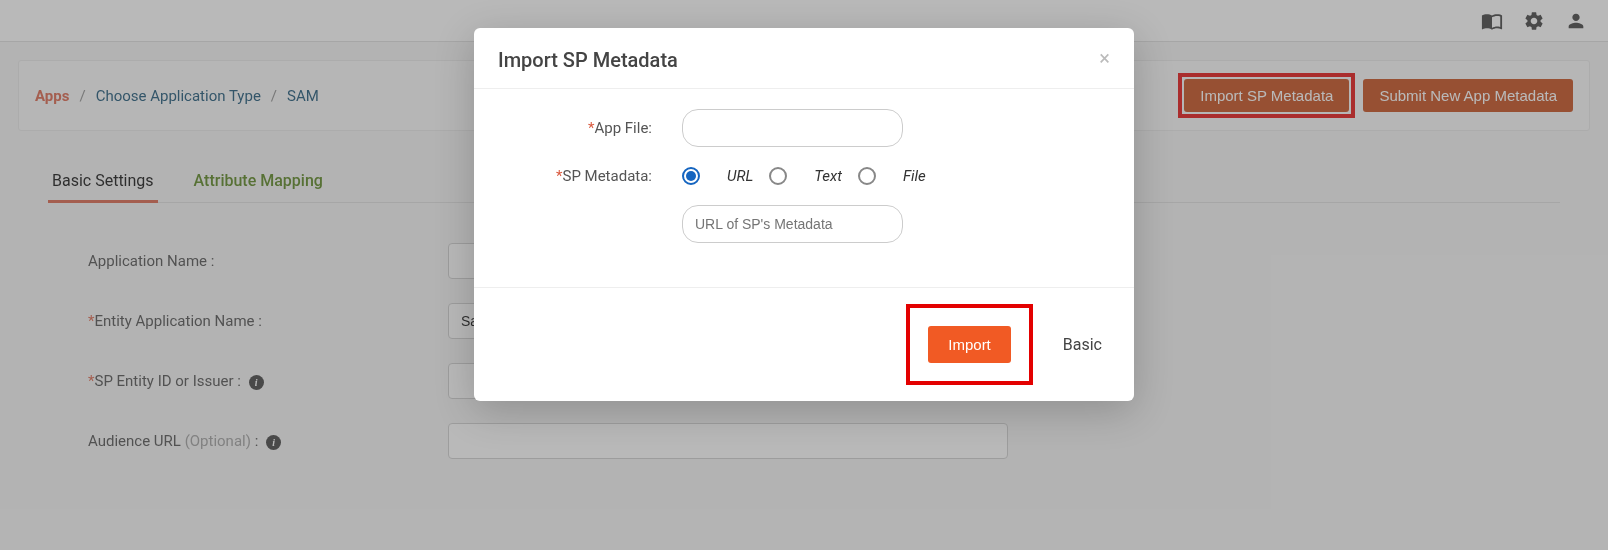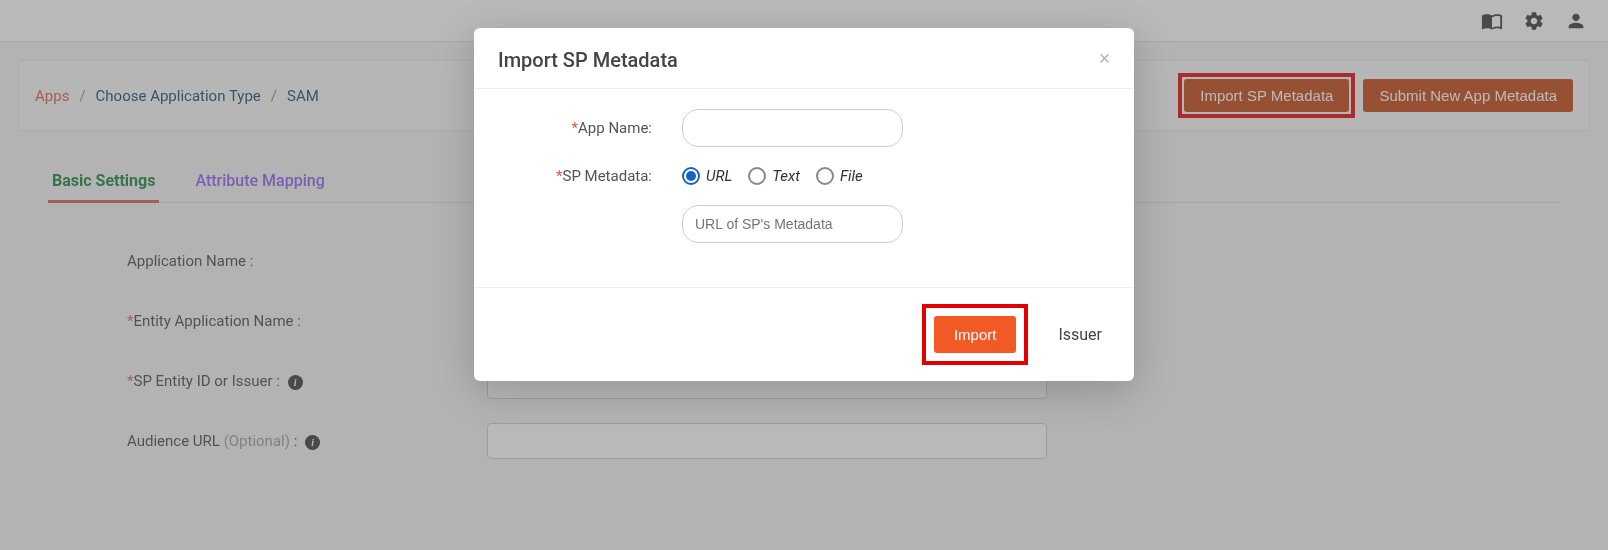--- a/index.html
+++ b/index.html
@@ -48,21 +48,21 @@
   }
   .breadcrumb {
     display: flex;
     align-items: center;
     gap: 10px;
     font-size: 15px;
     color: #555;
   }
   .breadcrumb .bc-link {
     color: #d9593e;
-    font-weight: 400;
+    font-weight: 700;
   }
   .breadcrumb .bc-sep {
     color: #888;
   }
   .breadcrumb .bc-item {
     color: #0c4a6e;
   }
   .header-buttons {
     display: flex;
     gap: 8px;
@@ -87,44 +87,43 @@
   }
   .tabs {
     display: flex;
     gap: 32px;
     border-bottom: 1px solid #ddd;
     margin-bottom: 40px;
   }
   .tab {
     padding: 10px 4px;
     font-size: 16px;
-    color: #8b5cf6;
+    color: #4d7c0f;
     cursor: pointer;
     border-bottom: 3px solid transparent;
     margin-bottom: -1px;
     font-weight: 500;
   }
   .tab.active {
-    color: #15803d;
+    color: #000000;
     border-bottom-color: #d9593e;
-    font-weight: 700;
+    font-weight: 400;
   }
   .form-section {
     padding-left: 40px;
   }
   .form-row {
     display: flex;
     align-items: center;
     margin-bottom: 24px;
   }
   .form-label {
     width: 360px;
     font-size: 15px;
     color: #444;
-    margin-left: 39px;
   }
   .required-star {
     color: #d9593e;
   }
   .optional-text {
     color: #999;
   }
   .info-icon {
     display: inline-flex;
     align-items: center;
@@ -234,32 +233,33 @@
   .radio-dot {
     width: 10px;
     height: 10px;
     background: #1565c0;
     border-radius: 50%;
   }
   .radio-label {
     font-size: 15px;
     font-style: italic;
     color: #333;
+    margin-left: 21px;
   }
   .modal-footer {
     border-top: 1px solid #eee;
     padding: 16px 20px;
     display: flex;
     justify-content: flex-end;
     align-items: center;
     gap: 18px;
   }
   .btn-import-wrap {
     border: 4px solid #e30000;
-    padding: 8px;
+    padding: 18px;
     display: inline-flex;
   }
   .btn-import {
     background: #f15a24;
     color: #fff;
     border: none;
     padding: 10px 20px;
     font-size: 15px;
     border-radius: 3px;
     cursor: pointer;
@@ -337,21 +337,21 @@
 </div>
 
 <div class="overlay">
   <div class="modal">
     <div class="modal-header">
       <div class="modal-title">Import SP Metadata</div>
       <div class="modal-close">×</div>
     </div>
     <div class="modal-body">
       <div class="modal-row">
-        <div class="modal-label"><span class="required-star">*</span><span>App Name:</span></div>
+        <div class="modal-label"><span class="required-star">*</span><span>App File:</span></div>
         <input class="modal-input" type="text" style="">
       </div>
       <div class="modal-row">
         <div class="modal-label"><span class="required-star">*</span><span>SP Metadata:</span></div>
         <div class="radio-group">
           <div class="radio-option">
             <div class="radio-circle">
                 <div class="radio-dot"></div>
               </div>
             <span class="radio-label">URL</span>
@@ -368,16 +368,16 @@
       </div>
       <div class="modal-row">
         <div class="modal-label"></div>
         <input class="modal-input" type="text" placeholder="URL of SP's Metadata" style="">
       </div>
     </div>
     <div class="modal-footer">
       <span class="btn-import-wrap">
         <button class="btn-import">Import</button>
       </span>
-      <span class="btn-cancel">Issuer</span>
+      <span class="btn-cancel">Basic</span>
     </div>
   </div>
 </div>
 
 </body></html>

